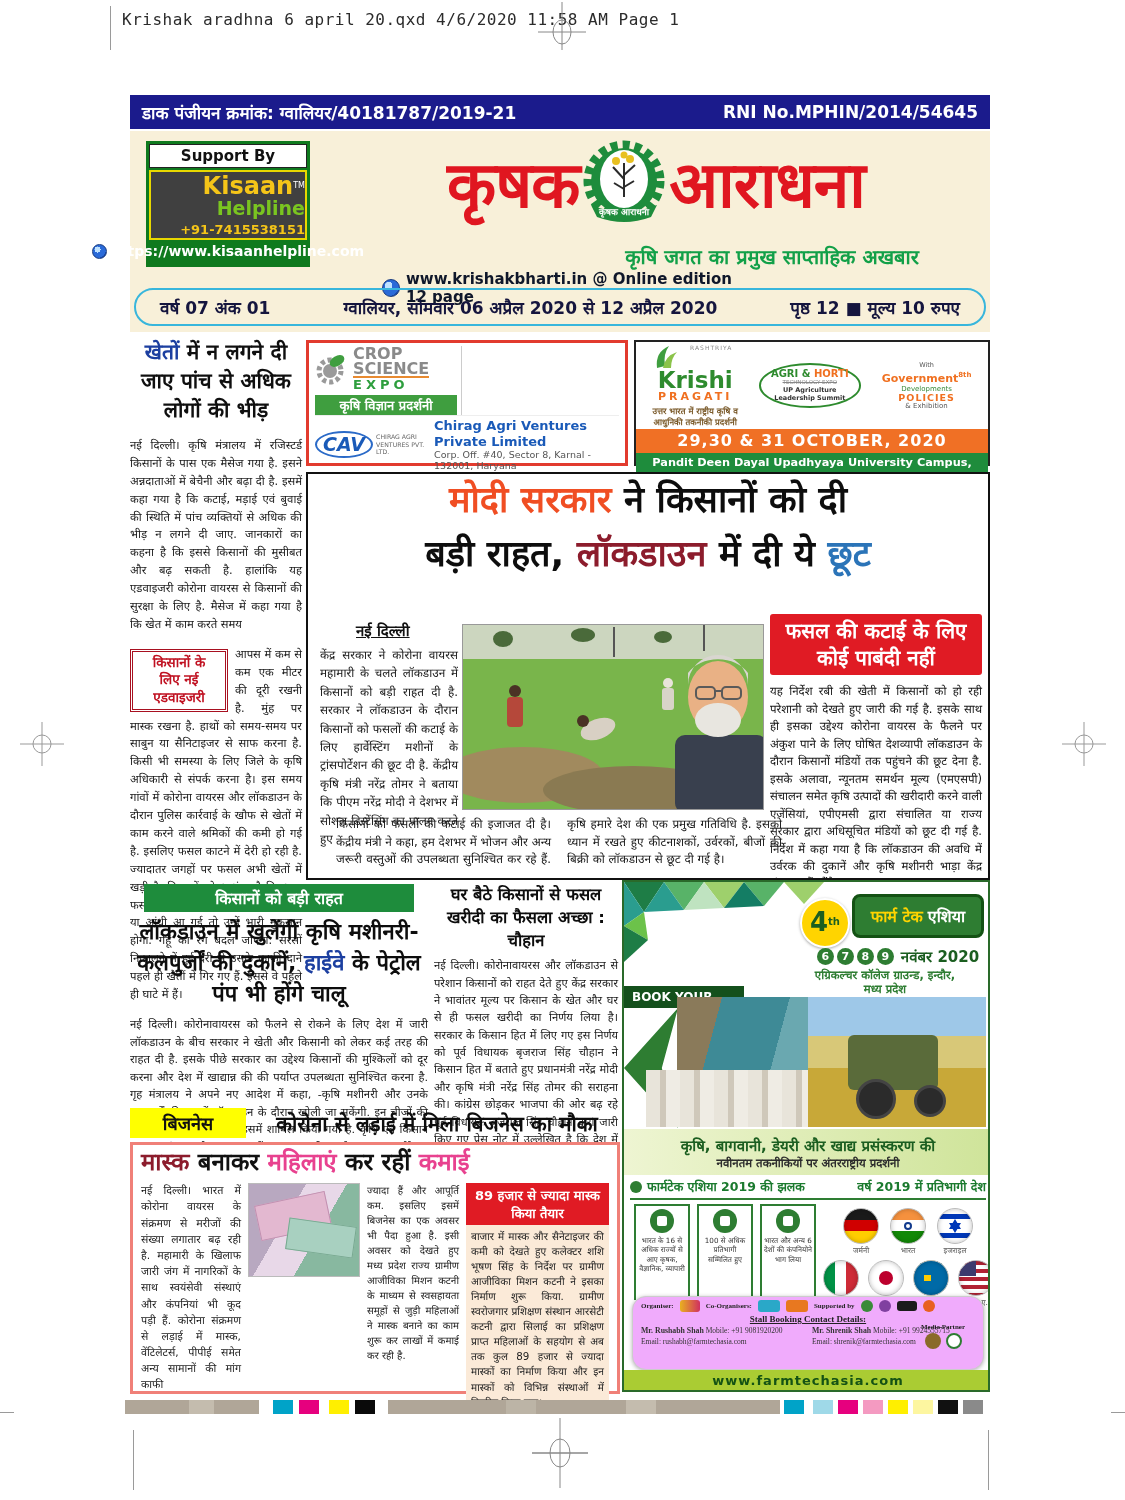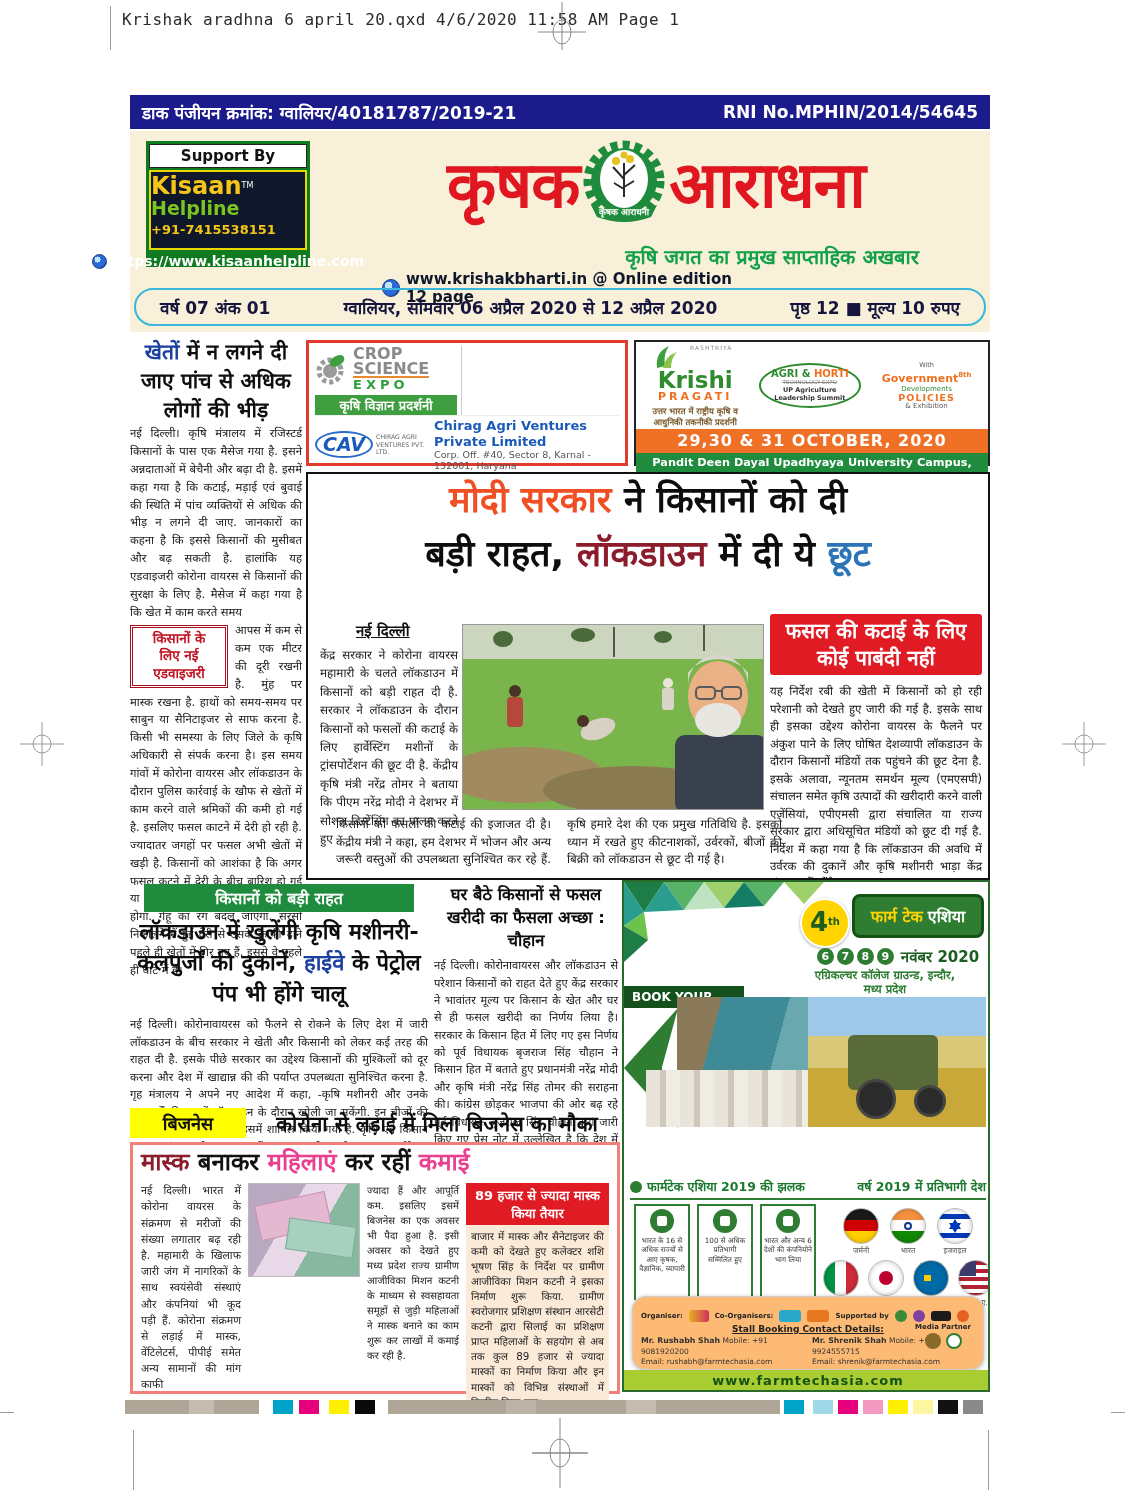--- a/index.html
+++ b/index.html
@@ -12,40 +12,40 @@
   .regmark{position:absolute;}
   .regmark svg{display:block;}
 
   
   .topbar{position:absolute;left:130px;top:95px;width:860px;height:34px;background:#1b1b8c;color:#fff;display:flex;justify-content:space-between;align-items:center;padding:0 12px;box-sizing:border-box;font-weight:bold;font-size:17px;}
 
   
   .masthead{position:absolute;left:130px;top:131px;width:860px;height:201px;background:#f8f0d9;}
   .support{position:absolute;left:16px;top:10px;width:164px;height:126px;background:#0f7a1e;padding:3px;box-sizing:border-box;}
   .support-title{background:#fff;border:1px solid #222;text-align:center;font-weight:bold;font-size:15px;height:22px;line-height:22px;color:#111;}
-  .support-black{background:#0f172a;border:2px solid #e8d800;margin-top:2px;height:80px;text-align:left;padding-top:2px;box-sizing:border-box;}
+  .support-black{background:#404040;border:2px solid #e8d800;margin-top:2px;height:70px;text-align:right;padding-top:2px;box-sizing:border-box;}
   .support-brand1{color:#f5c518;font-weight:800;font-size:24px;line-height:24px;}
   .support-tm{font-size:8px;color:#fff;vertical-align:super;}
   .support-brand2{color:#7ac520;font-weight:800;font-size:19px;line-height:20px;}
   .support-phone{color:#f5c518;font-weight:bold;font-size:13px;line-height:16px;}
   .support-url{color:#fff;font-size:14px;font-weight:bold;text-align:center;margin-top:3px;display:flex;align-items:center;justify-content:center;gap:4px;}
   .globe{display:inline-block;width:13px;height:13px;border-radius:50%;background:radial-gradient(circle at 35% 35%,#bfe2ff 0 25%,#2a6ad8 26% 70%,#1b4aa8 71%);border:1px solid #163a80;flex:0 0 auto;}
   .mast-row{position:absolute;left:196px;top:0px;width:660px;display:flex;align-items:flex-start;justify-content:center;}
   .mast-word{color:#e01620;font-weight:800;font-size:64px;line-height:108px;letter-spacing:-1px;}
   .gearwrap{width:86px;height:100px;margin:4px 2px 0 2px;flex:0 0 auto;}
   .mast-tagline{position:absolute;left:430px;top:112px;width:424px;text-align:center;color:#12a048;font-weight:800;font-size:20px;}
   .mast-online{position:absolute;left:252px;top:139px;width:360px;font-weight:bold;font-size:15px;color:#0f172a;display:flex;gap:6px;align-items:center;}
   .mast-online .globe{width:16px;height:16px;}
   .dateline{position:absolute;left:4px;top:157px;width:852px;height:38px;border:2px solid #38b6dc;border-radius:20px;display:flex;align-items:center;justify-content:space-between;padding:0 24px;box-sizing:border-box;color:#15153e;font-weight:bold;font-size:17px;}
 
   
   .crowd{position:absolute;left:130px;top:338px;width:172px;}
   .crowd-title{font-size:21px;font-weight:800;text-align:center;line-height:1.38;color:#0f0f0f;}
   .blue-word{color:#1c3fa0;}
-  .body-sm{font-size:11.4px;text-align:justify;line-height:1.57;color:#1a1a1a;margin-top:0;}
+  .body-sm{font-size:11.4px;text-align:justify;line-height:1.57;color:#1a1a1a;margin-top:12px;}
   .advisory{float:left;width:98px;border:3px double #a81020;padding:2px 9px;margin:3px 7px 2px 0;color:#c01222;font-weight:800;font-size:13.5px;text-align:center;line-height:1.3;box-sizing:border-box;}
 
   
   .cropad{position:absolute;left:306px;top:340px;width:322px;height:126px;border:3px solid #e23b2e;background:#fff;box-sizing:border-box;padding:3px 6px;}
   .crop-top{display:flex;gap:6px;border-bottom:1px solid #eee;}
   .crop-left{width:142px;border-right:1px solid #ccc;padding-right:4px;}
   .crop-logo-row{display:flex;align-items:center;gap:4px;}
   .crop-name span{display:block;}
   .cn1{color:#8a8a8a;font-weight:800;font-size:16px;line-height:15px;}
   .cn3{color:#2e9e3e;font-weight:800;font-size:13px;letter-spacing:4px;line-height:14px;border-top:2px solid #e88a30;display:inline-block;}
@@ -168,21 +168,21 @@
   .fl-in::after{content:"";position:absolute;left:13px;top:13px;width:8px;height:8px;border-radius:50%;border:2px solid #123a8c;box-sizing:border-box;}
   .fl-il{background:linear-gradient(#fff 0 16%,#0038b8 16% 28%,#fff 28% 72%,#0038b8 72% 84%,#fff 84%);}
   .fl-il .star{position:absolute;left:11px;top:10px;width:0;height:0;border-left:6px solid transparent;border-right:6px solid transparent;border-bottom:10px solid #0038b8;}
   .fl-il .star2{position:absolute;left:11px;top:14px;width:0;height:0;border-left:6px solid transparent;border-right:6px solid transparent;border-top:10px solid #0038b8;}
   .fl-it{background:linear-gradient(90deg,#009246 0 33%,#fff 33% 66%,#ce2b37 66%);}
   .fl-jp{background:#fff;}
   .fl-jp::after{content:"";position:absolute;left:10px;top:10px;width:14px;height:14px;border-radius:50%;background:#bc002d;}
   .fl-se{background:linear-gradient(#006aa7 0 40%,rgba(0,0,0,0) 40% 60%,#006aa7 60%),linear-gradient(90deg,#006aa7 0 30%,#fecc00 30% 50%,#006aa7 50%);background-color:#fecc00;}
   .fl-us{background:repeating-linear-gradient(#b22234 0 4px,#fff 4px 8px);}
   .fl-us::after{content:"";position:absolute;left:0;top:0;width:17px;height:15px;background:#3c3b6e;}
-  .ft-footer{position:absolute;left:8px;top:414px;width:352px;height:74px;background:#fdba74;border:1px solid #ccc;border-radius:14px;box-shadow:0 1px 4px rgba(0,0,0,.3);padding:13px 8px;box-sizing:border-box;font-size:7.5px;color:#333;}
+  .ft-footer{position:absolute;left:8px;top:414px;width:352px;height:74px;background:#f0abfc;border:1px solid #ccc;border-radius:14px;box-shadow:0 1px 4px rgba(0,0,0,.3);padding:3px 8px;box-sizing:border-box;font-size:7.5px;color:#333;font-family:Liberation Serif, serif;}
   .ft-logorow{display:flex;align-items:center;gap:6px;}
   .ft-lbl{font-weight:bold;font-size:7px;color:#222;}
   .blob{display:inline-block;border-radius:3px;}
   .ft-contact-title{font-weight:bold;font-size:9px;text-decoration:underline;text-align:center;margin-top:2px;color:#222;}
   .ft-contacts{display:flex;gap:8px;margin-top:2px;}
   .ft-contact{flex:1;line-height:1.35;}
   .ft-contact b{font-size:7.8px;}
   .ft-media{position:absolute;right:8px;top:26px;width:64px;text-align:center;}
   .ft-media-lbl{font-weight:bold;font-size:7px;color:#222;}
   .ft-media-logos{display:flex;justify-content:center;gap:5px;margin-top:2px;}
@@ -462,20 +462,24 @@
     </div>
     <div class="ft-book">BOOK YOUR STALL</div>
     <div class="ft-chev"></div>
     <div class="ft-ph1"></div>
     <div class="ft-ph2">
       <div class="ft-tractor"></div>
       <div class="ft-wheel" style="left:48px;top:82px;width:34px;height:34px;"></div>
       <div class="ft-wheel" style="left:106px;top:88px;width:26px;height:26px;"></div>
     </div>
     <div class="ft-ph3"></div>
+    <div class="ft-tagband">
+      <div class="ft-tag1">कृषि, बागवानी, डेयरी और खाद्य प्रसंस्करण की</div>
+      <div class="ft-tag2">नवीनतम तकनीकियों पर अंतरराष्ट्रीय प्रदर्शनी</div>
+    </div>
     <div class="ft-glimpse">
       <div class="ft-gl-left">
           <span class="ft-gl-dot"></span>
           <span>फार्मटेक एशिया 2019 की झलक</span>
         </div>
       <div class="ft-gl-right">वर्ष 2019 में प्रतिभागी देश</div>
     </div>
     <div class="ft-ribbons">
       <div class="ft-ribbon">
         <div class="ft-rib-body">

